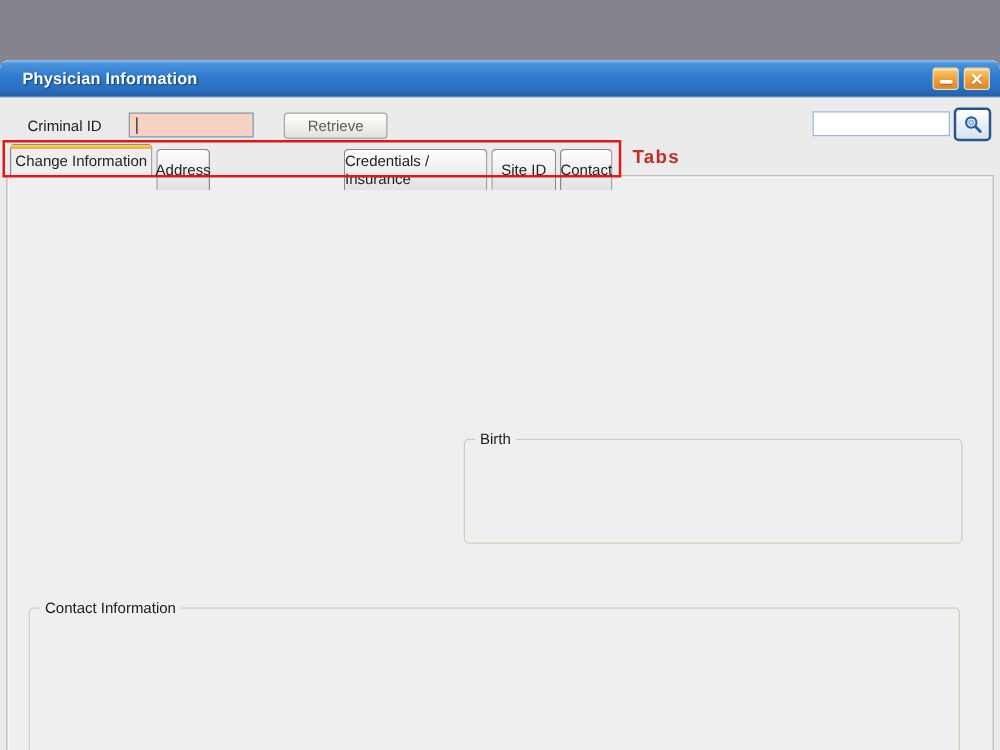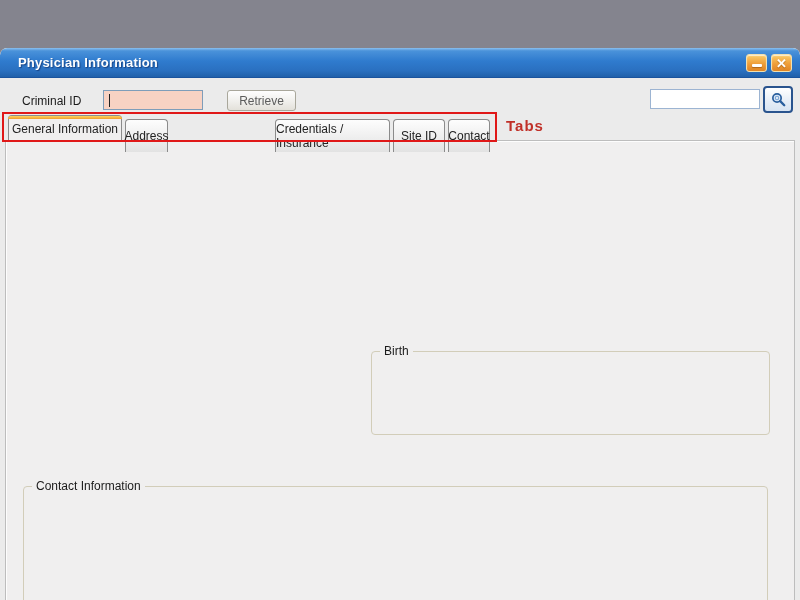--- a/index.html
+++ b/index.html
@@ -107,36 +107,36 @@
     </div>
     <div class="win-btn btn-close">
       <span class="glyph-x">✕</span>
     </div>
   </div>
 
   <span class="label" style="left:22px; top:46px;">Criminal ID</span>
   <div class="tbox salmon" style="left:103px; top:42px; width:100px; height:20px;">
     <span class="caret"></span>
   </div>
-  <div class="push-btn" style="left:227px; top:42px; width:69px; height:21px;">
+  <div class="push-btn" style="left:227px; top:42px; width:83px; height:21px;">
     <span>Retrieve</span>
   </div>
   <input class="tbox white" style="left: 650px; top: 41px; width: 110px; height: 20px;" value="">
   <div class="search-btn" style="left:763px; top:38px; width:30px; height:27px;">
     <svg width="17" height="17" viewBox="0 0 16 16">
       <circle cx="6.6" cy="6.6" r="3.9" fill="#dce8f6" stroke="#2a5f9e" stroke-width="1.6"></circle>
       <circle cx="6.6" cy="6.6" r="1.6" fill="none" stroke="#7aa4d4" stroke-width="1"></circle>
       <line x1="9.6" y1="9.6" x2="13.4" y2="13.4" stroke="#2a5f9e" stroke-width="2.2" stroke-linecap="round"></line>
     </svg>
   </div>
 
   <div class="panel"></div>
 
   <div class="tab active" style="left:8px;   width:114px;">
-      <span>General Information</span>
+      <span>Change Information</span>
     </div>
   <div class="tab" style="left:125px; width:43px;">
       <span>Address</span>
     </div>
   <div class="tab" style="left:275px; width:115px;">
       <span>Credentials / Insurance</span>
     </div>
   <div class="tab" style="left:393px; width:52px;">
       <span>Site ID</span>
     </div>

